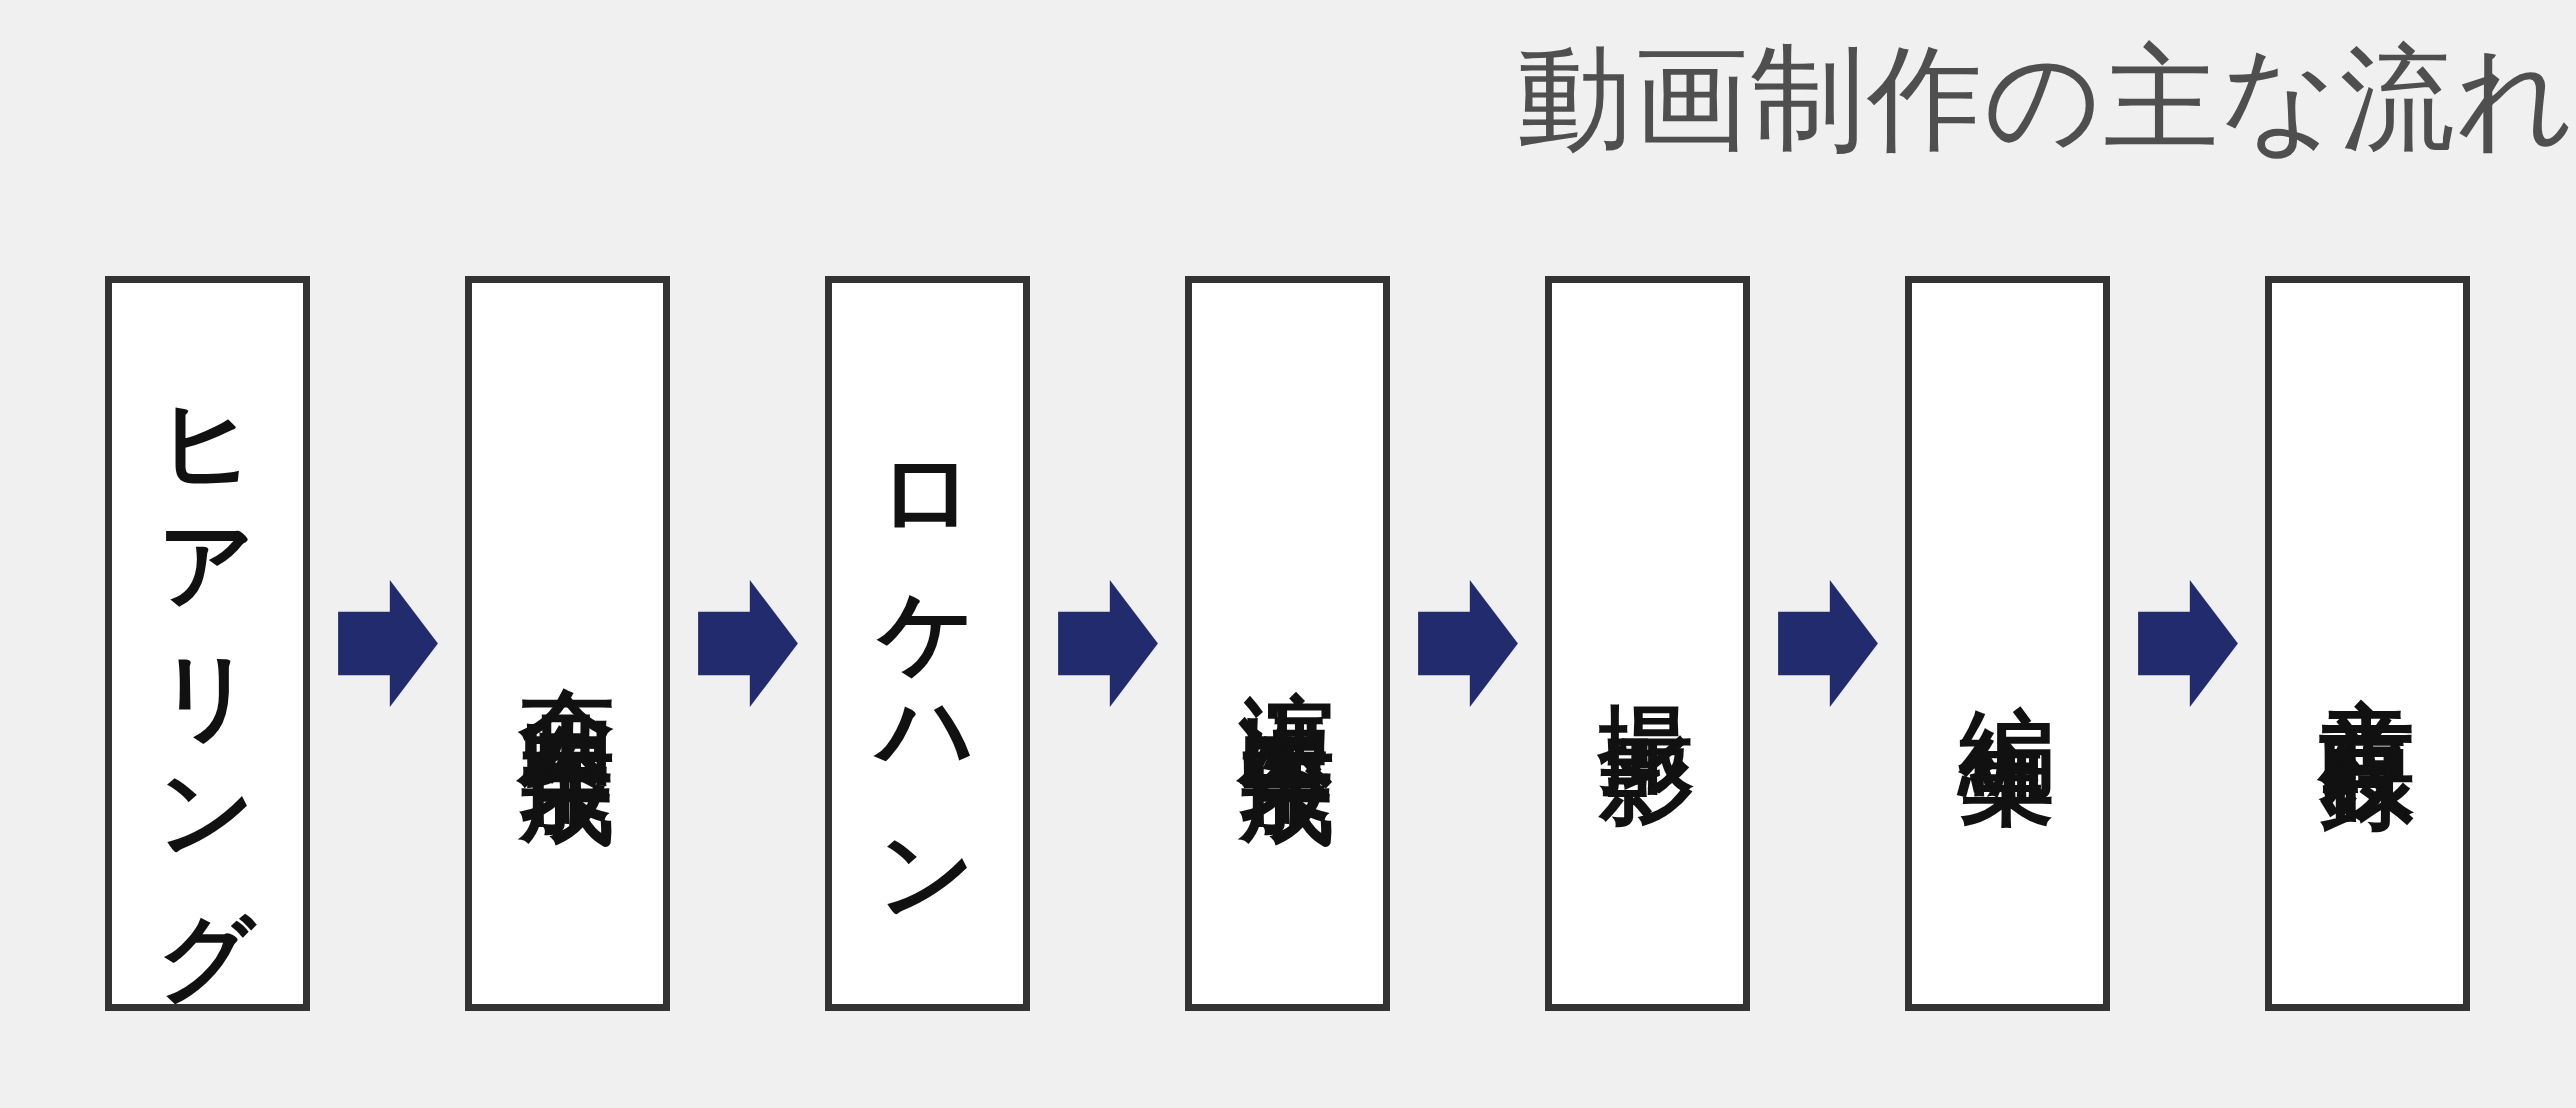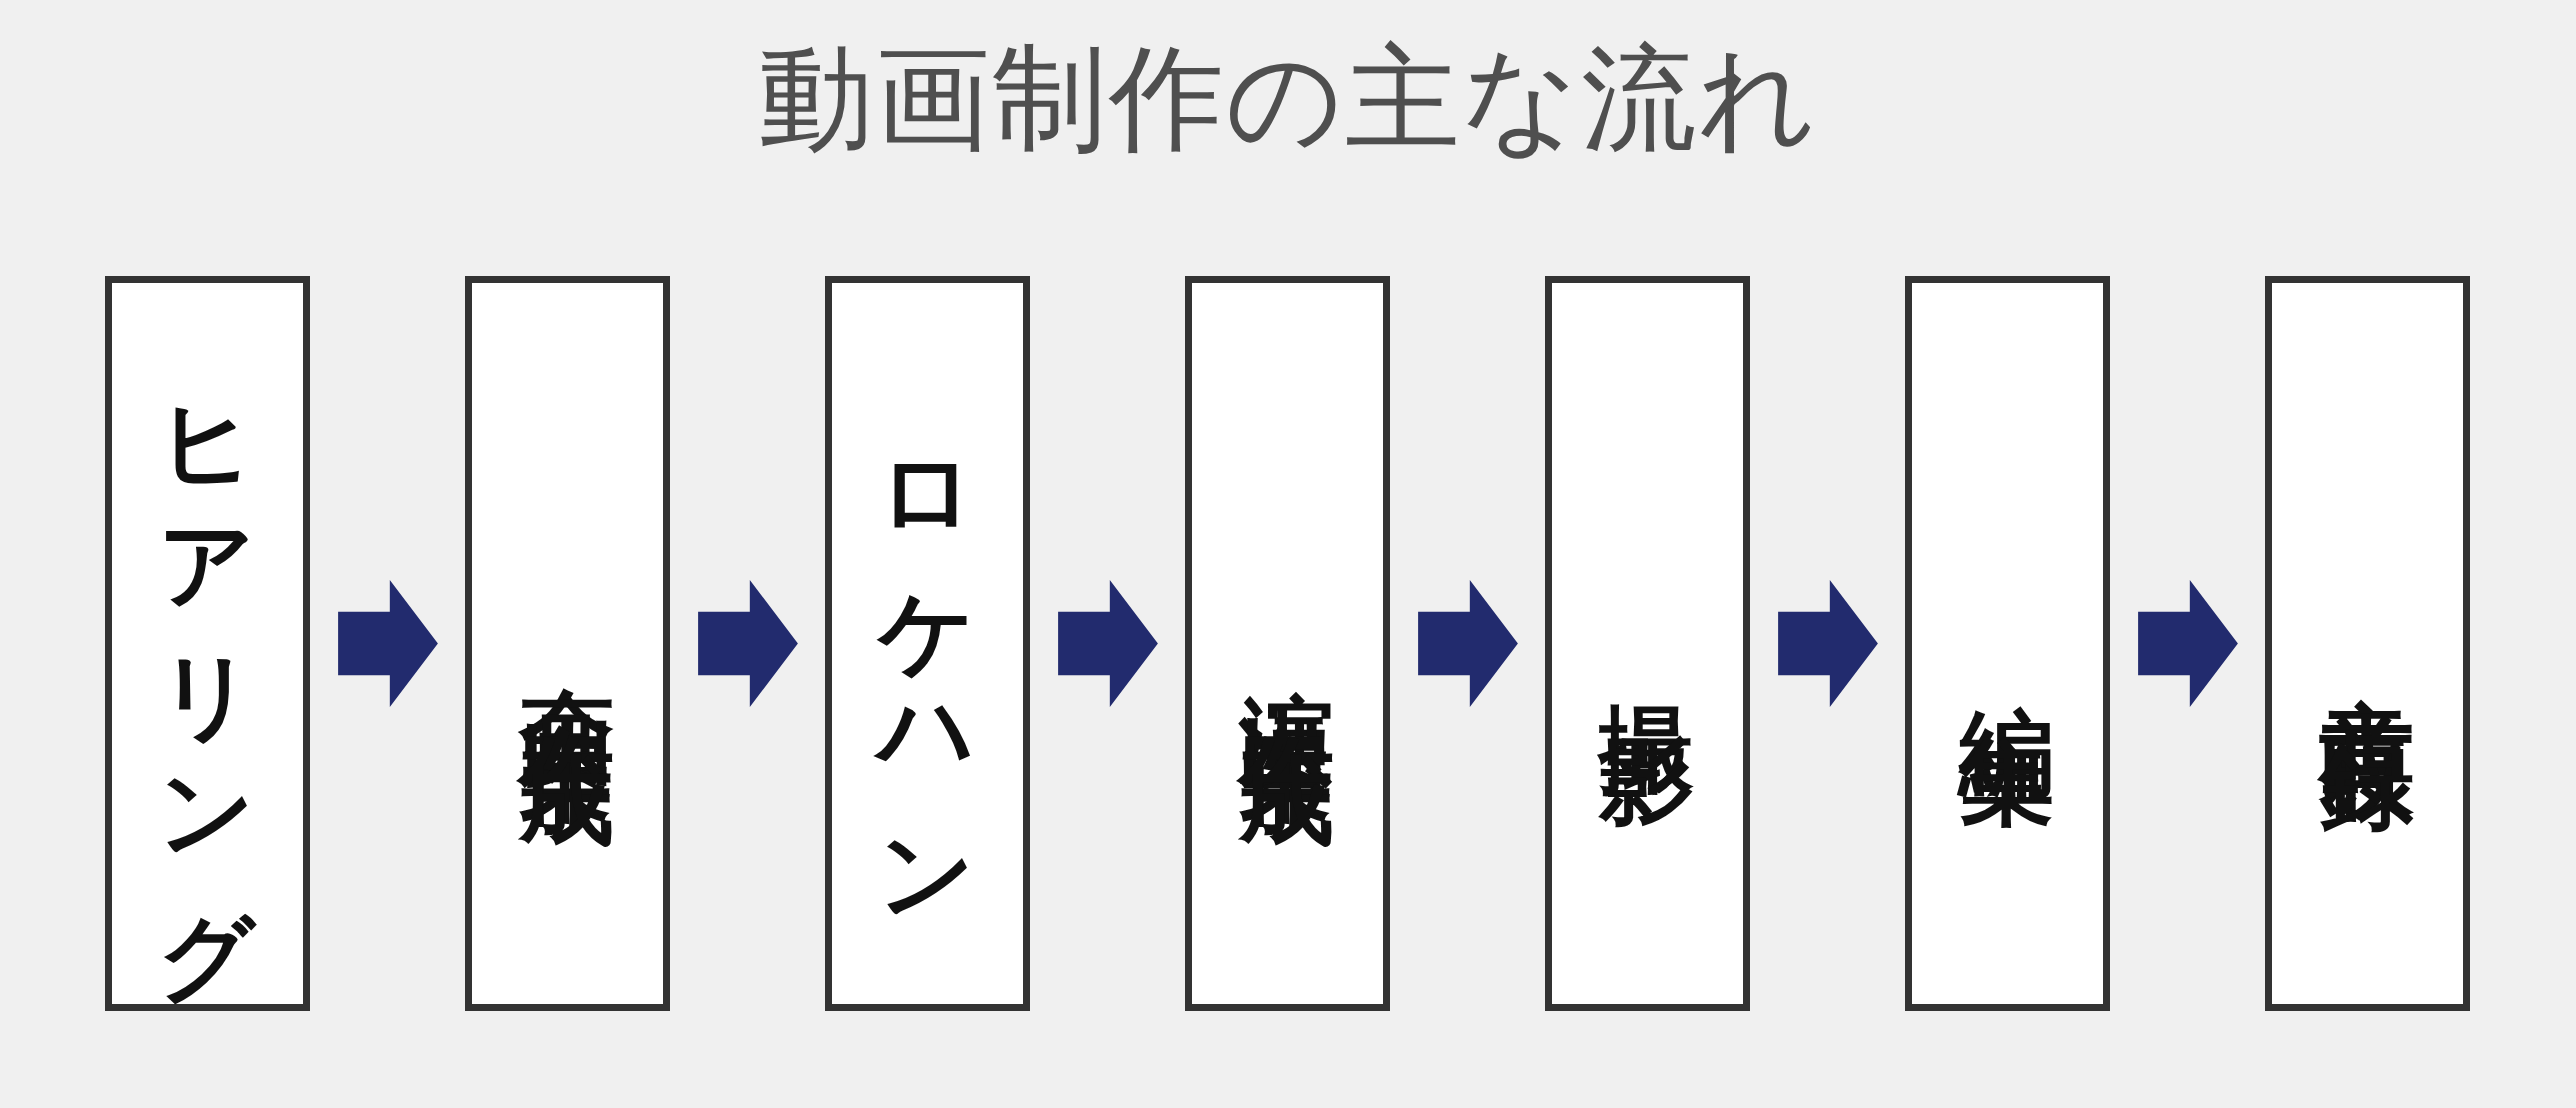--- a/index.html
+++ b/index.html
@@ -12,21 +12,21 @@
     position: relative;
     background: #f0f0f0;
     overflow: hidden;
     font-family: "Liberation Sans", sans-serif;
   }
   .title {
     position: absolute;
     top: 27px;
     left: 0;
     width: 100%;
-    text-align: center;
+    text-align: right;
     font-size: 115px;
     line-height: 1.25;
     font-weight: 400;
     color: #4f4f4f;
     letter-spacing: 1.8px;
     white-space: nowrap;
   }
   .flow {
     position: absolute;
     left: 105px;

